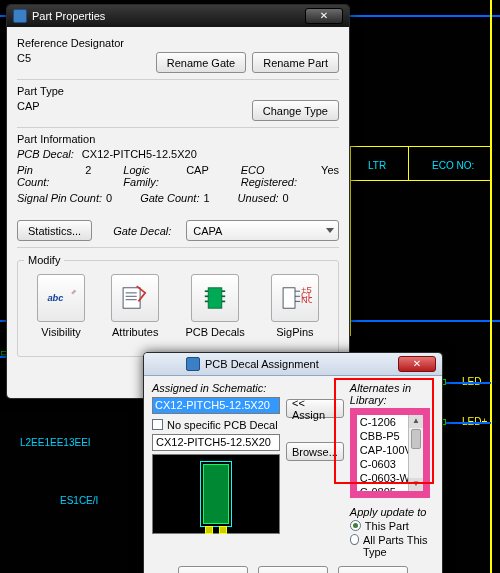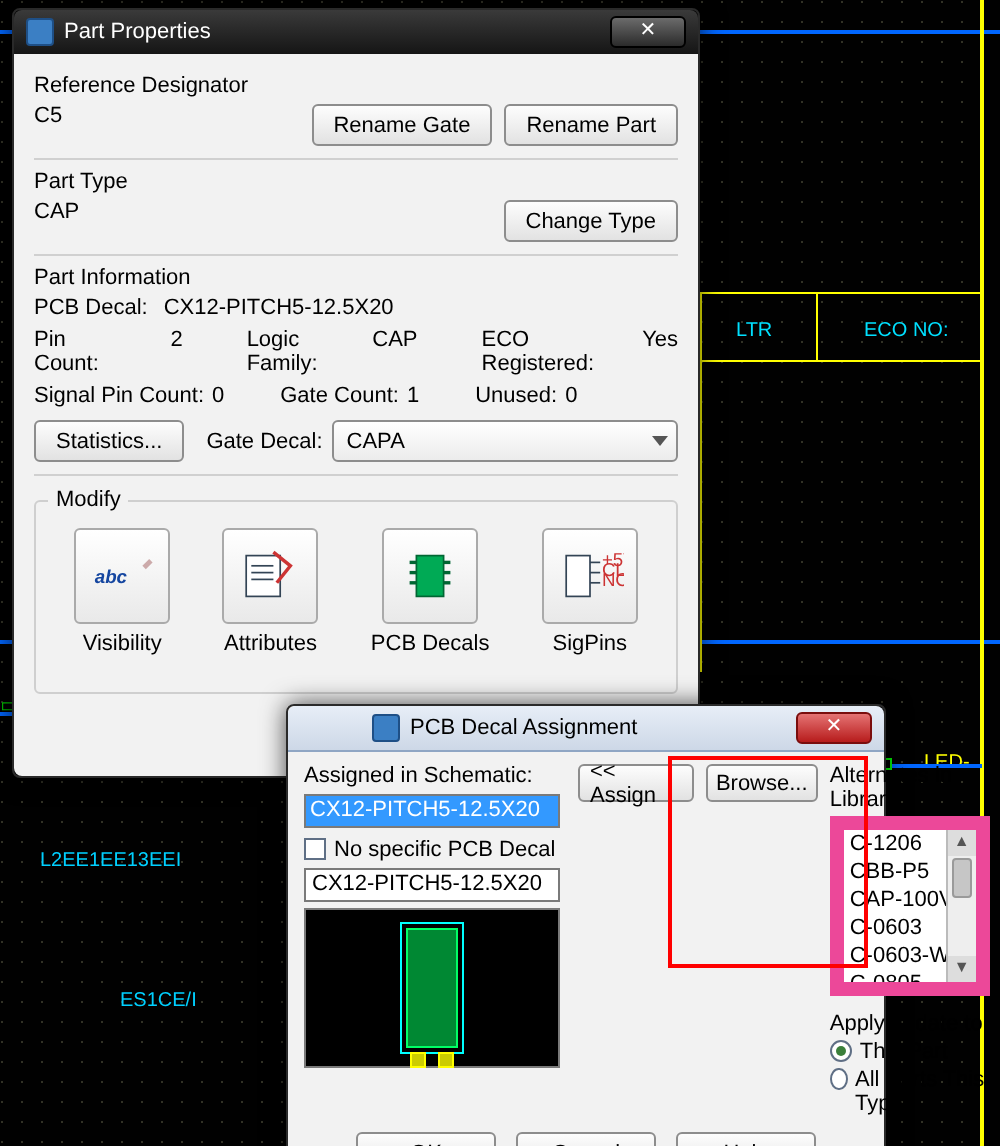--- a/index.html
+++ b/index.html
@@ -45,21 +45,21 @@
   .dropdown .caret { width:0;height:0;border-left:4px solid transparent;border-right:4px solid transparent;border-top:5px solid #555; }
 
   fieldset.modify { border:1px solid #cfcfcf; border-radius:3px; padding:8px 6px 18px; margin-top:6px; }
   fieldset.modify legend { padding:0 4px; color:#000; }
   .modrow { display:flex; justify-content:space-around; align-items:flex-end; }
   .moditem { display:flex; flex-direction:column; align-items:center; gap:4px; }
   .modicon { width:48px; height:48px; background:linear-gradient(#fff,#e9e9e9);
              border:1px solid #aaa; border-radius:3px; display:flex; align-items:center; justify-content:center; }
   .modlabel { font-size:11px; color:#000; }
 
-  .lbl { color:#000; }
+  .lbl { color:#000;font-style:italic; }
   .val { color:#000; }
   .kv { display:flex; gap:4px; }
 
   
   .inputsel { background:#3399ff; color:#fff; padding:1px 2px; border:1px solid #7a7a7a; height:17px; width:128px; display:inline-block; overflow:hidden; }
   .txtbox { background:#fff; border:1px solid #7a7a7a; height:17px; width:128px; padding:1px 3px; display:inline-block; overflow:hidden; }
   .list { background:#fff; border:7px solid #ec4899; width:80px; height:90px; overflow:hidden; position:relative; }
   .list .opt { padding:0 3px; line-height:14px; white-space:nowrap; }
   .list .scroll { position:absolute; right:0; top:0; bottom:0; width:15px; background:#eee; border-left:1px solid #bbb;}
   .list .scroll .thumb { position:absolute; left:2px; right:2px; top:14px; height:20px; background:#c6c6c6; border:1px solid #9a9a9a; border-radius:2px; }
@@ -101,21 +101,21 @@
   <span class="cyantxt" style="left:432px;top:160px">ECO NO:</span>
 
   <span class="yeltxt" style="left:462px;top:376px">LED-</span>
   <span class="yeltxt" style="left:462px;top:416px">LED+</span>
   <div class="bline" style="left:446px;top:382px;width:45px;height:2px"></div>
   <div class="bline" style="left:446px;top:422px;width:45px;height:2px"></div>
   <div class="dotsq" style="left:440px;top:379px"></div>
   <div class="dotsq" style="left:440px;top:419px"></div>
 
   <span style="position:absolute;left:0;top:346px;color:#00c000">▭</span>
-  <span class="cyantxt" style="left:20px;top:425px;color:#00d0ff">L2EE1EE13EEI</span>
+  <span class="cyantxt" style="left:20px;top:437px;color:#00d0ff">L2EE1EE13EEI</span>
   <span class="cyantxt" style="left:60px;top:495px;color:#00d0ff">ES1CE/I</span>
 </div>
 
 <div class="win" style="left:6px; top:4px; width:344px;">
   <div class="titlebar tb-black">
     <span class="app-icon"></span>
     <span>Part Properties</span>
     <span class="close-x">✕</span>
   </div>
   <div class="client">
@@ -173,21 +173,21 @@
       <span class="kv" style="margin-left:10px">
           <span class="lbl">Gate Count:</span>
         <span class="val">1</span>
         </span>
       <span class="kv" style="margin-left:10px">
           <span class="lbl">Unused:</span>
         <span class="val">0</span>
         </span>
     </div>
 
-    <div class="row" style="gap:5px; margin-top:6px; align-items:center">
+    <div class="row" style="gap:15px; margin-top:16px; align-items:center">
       <span class="btn" style="min-width:74px">
           <span>Statistics...</span>
         </span>
       <span class="lbl" style="margin-left:6px">Gate Decal:</span>
       <span class="dropdown" style="flex:1">
         <span>CAPA</span>
         <span class="caret"></span>
       </span>
     </div>
     <div class="sep"></div>
@@ -284,21 +284,21 @@
           <div style="position:relative">
             <div class="fp-body">
               <div class="fp-out"></div>
             </div>
             <div class="fp-pad l"></div>
             <div class="fp-pad r"></div>
           </div>
         </div>
       </div>
 
-      <div style="display:flex; gap:3px; align-items:flex-start">
+      <div style="display:flex; flex-direction:column; gap:3px; align-items:flex-start">
         <span style="height:14px"></span>
         <span class="btn" style="min-width:56px; height:19px; padding:0 5px">
             <span>&lt;&lt; Assign</span>
           </span>
         <span style="height:18px"></span>
         <span class="btn" style="min-width:56px; height:19px; padding:0 5px">
             <span>Browse...</span>
           </span>
       </div>
 

